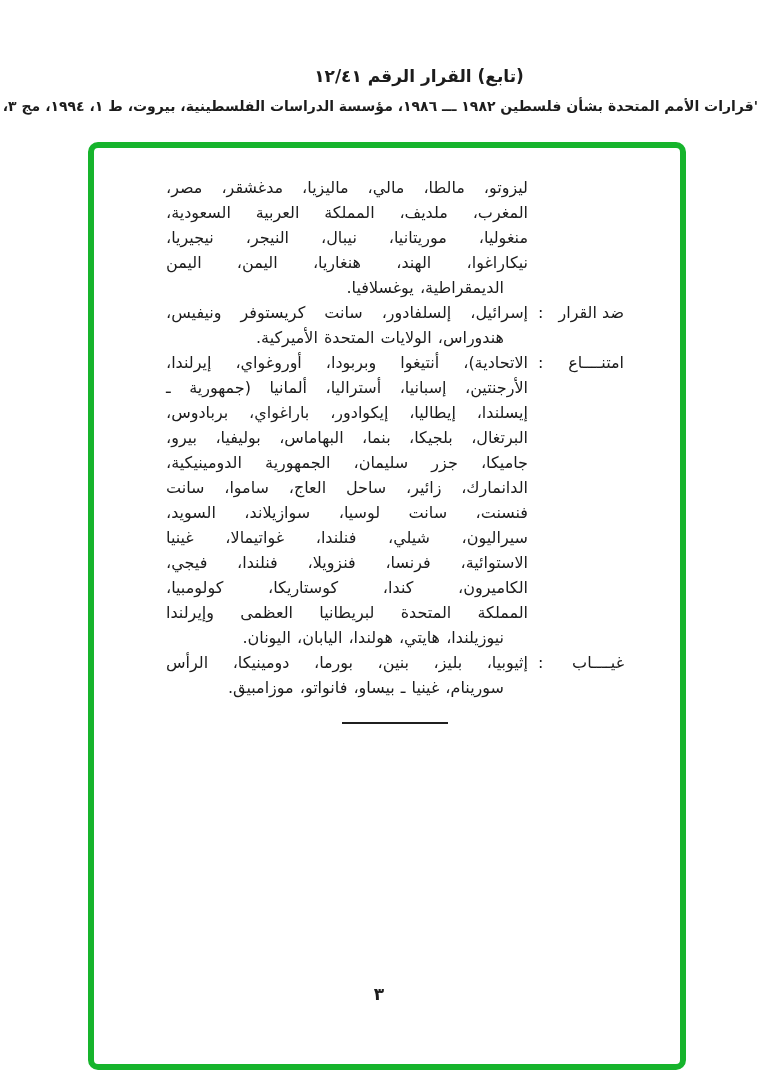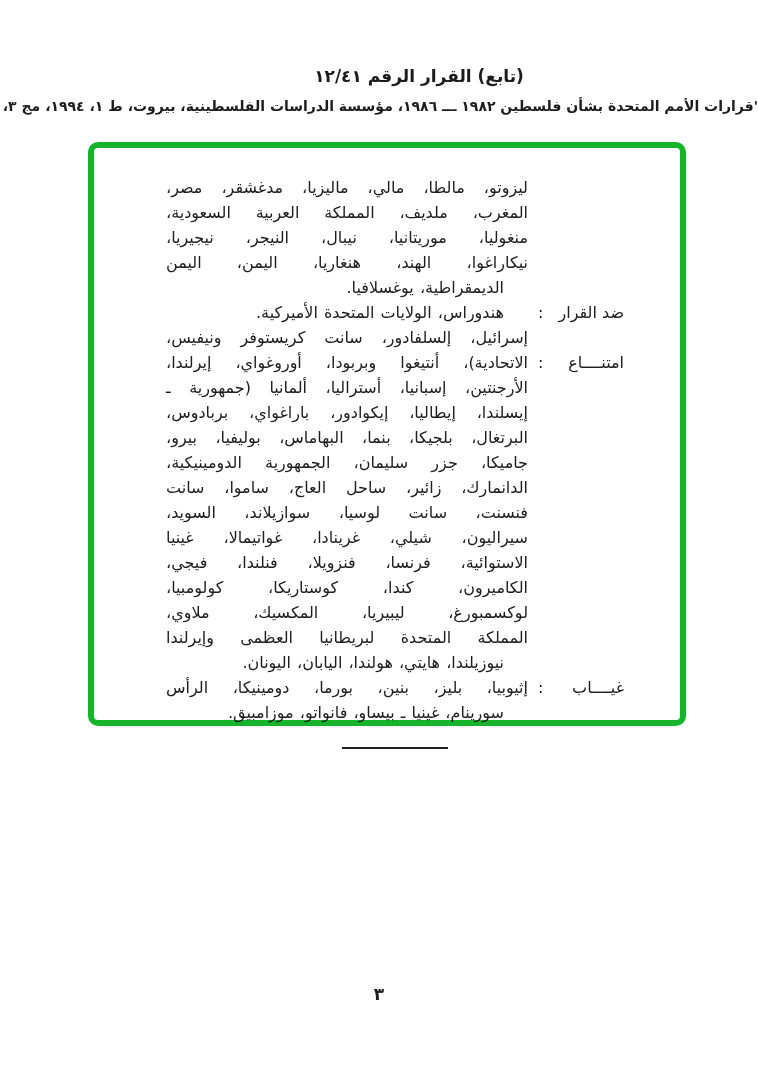--- a/index.html
+++ b/index.html
@@ -36,21 +36,21 @@
     direction: rtl;
     font-size: 14px;
     font-weight: bold;
     white-space: nowrap;
   }
   .doc-box {
     position: absolute;
     left: 88px;
     top: 142px;
     width: 598px;
-    height: 584px;
+    height: 928px;
     box-sizing: border-box;
     border: 6px solid #16b42c;
     border-radius: 10px;
     background: #ffffff;
   }
   .doc-content {
     direction: rtl;
     padding: 27px 56px 0 72px;
   }
   .vote-row {
@@ -124,42 +124,41 @@
           <div class="tline last">الديمقراطية، يوغسلافيا.</div>
         </div>
     </div>
 
     <div class="vote-row">
       <div class="label-cell">
         <span>ضد القرار</span>
         <span>:</span>
       </div>
       <div class="text-cell">
+          <div class="tline">إسرائيل، إلسلفادور، سانت كريستوفر ونيفيس،</div>
           <div class="tline last">هندوراس، الولايات المتحدة الأميركية.</div>
-          <div class="tline">إسرائيل، إلسلفادور، سانت كريستوفر ونيفيس،</div>
         </div>
     </div>
 
     <div class="vote-row">
       <div class="label-cell">
         <span>امتنــــاع</span>
         <span>:</span>
       </div>
       <div class="text-cell">
           <div class="tline">الاتحادية)، أنتيغوا وبربودا، أوروغواي، إيرلندا،</div>
           <div class="tline">الأرجنتين، إسبانيا، أستراليا، ألمانيا (جمهورية ـ</div>
           <div class="tline">إيسلندا، إيطاليا، إيكوادور، باراغواي، بربادوس،</div>
           <div class="tline">البرتغال، بلجيكا، بنما، البهاماس، بوليفيا، بيرو،</div>
           <div class="tline">جاميكا، جزر سليمان، الجمهورية الدومينيكية،</div>
           <div class="tline">الدانمارك، زائير، ساحل العاج، ساموا، سانت</div>
           <div class="tline">فنسنت، سانت لوسيا، سوازيلاند، السويد،</div>
-          <div class="tline">سيراليون، شيلي، غرينادا، غواتيمالا، غينيا</div>
+          <div class="tline">سيراليون، شيلي، فنلندا، غواتيمالا، غينيا</div>
           <div class="tline">الاستوائية، فرنسا، فنزويلا، فنلندا، فيجي،</div>
           <div class="tline">الكاميرون، كندا، كوستاريكا، كولومبيا،</div>
-          <div class="tline">لوكسمبورغ، ليبيريا، المكسيك، ملاوي،</div>
           <div class="tline">المملكة المتحدة لبريطانيا العظمى وإيرلندا</div>
           <div class="tline last">نيوزيلندا، هايتي، هولندا، اليابان، اليونان.</div>
         </div>
     </div>
 
     <div class="vote-row">
       <div class="label-cell">
         <span>غيــــاب</span>
         <span>:</span>
       </div>

